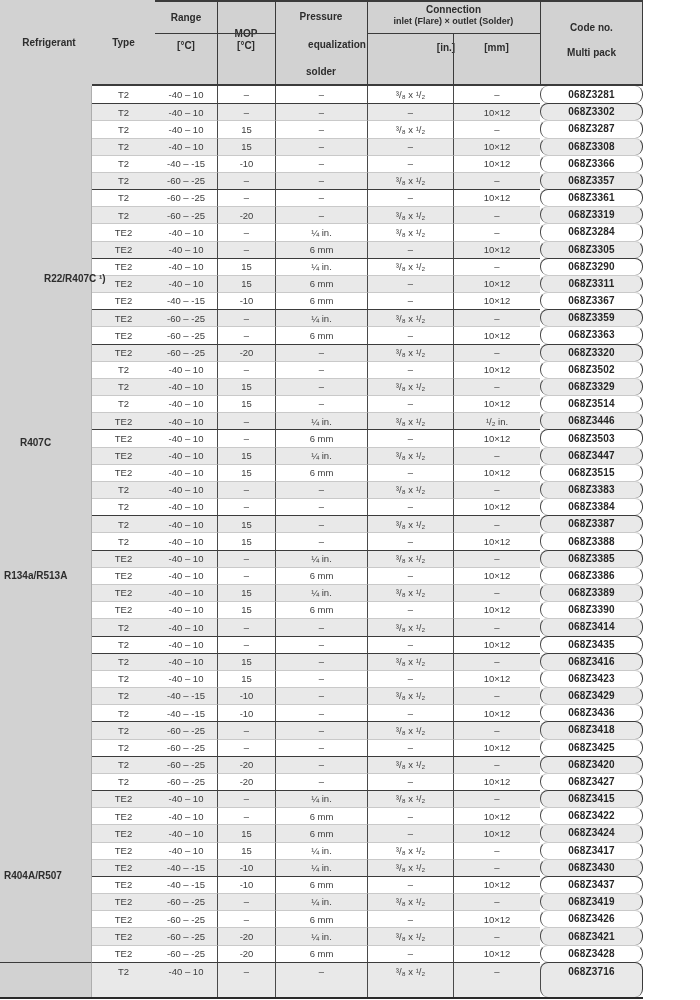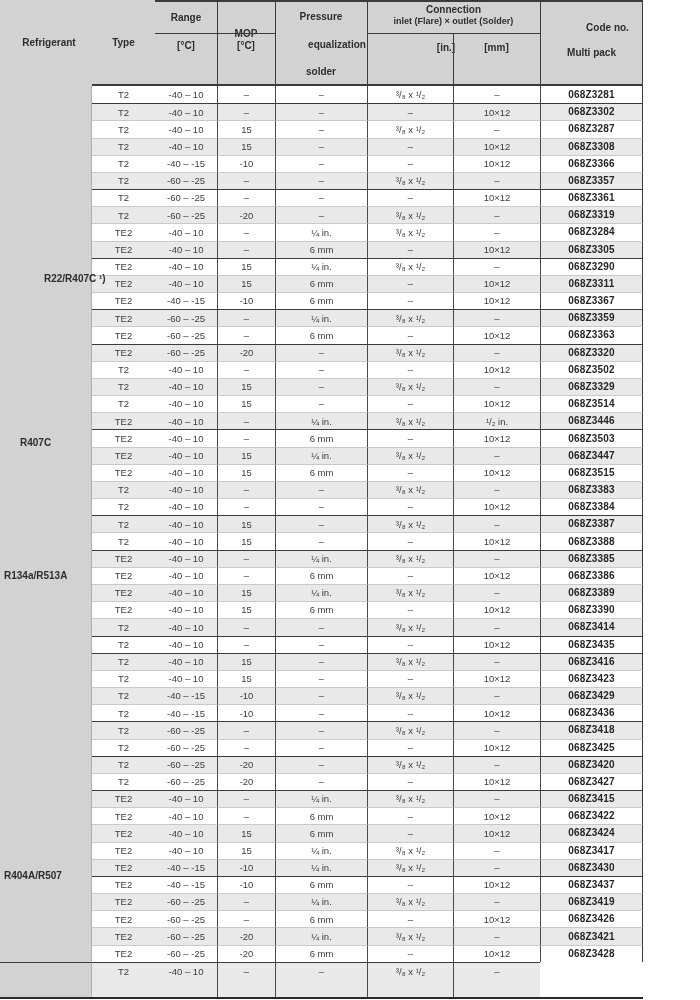--- a/index.html
+++ b/index.html
@@ -18,21 +18,21 @@
   .row{display:grid;grid-template-columns:92px 63px 62px 58px 92px 86px 87px 103px;height:17.18px;}
   .row.tall{height:35px;}
   .c{display:flex;align-items:center;justify-content:center;font-size:9.5px;line-height:1;
      box-sizing:border-box;background:#fff;border-top:1px solid #c9c9c9;color:#3d3d3d;white-space:nowrap;}
   .row:first-child .c{border-top:none;}
   .row.alt .c:not(.ref){background:#e9e9e9;}
   .c.ref{background:#d2d2d2;border-top:none;border-right:1px solid #aeaeae;}
   .row.group .c:not(.ref){border-top:1.8px solid #3b3b3b;}
   .row.fullline .c.ref{border-top:1.8px solid #3b3b3b;}
   .c.bl{border-left:1px solid #4a4a4a;}
-  .c.code{font-weight:bold;font-size:10px;color:#262626;border-right:1.4px solid #3b3b3b;letter-spacing:0.2px;}
+  .c.code{font-weight:bold;font-size:10px;color:#262626;border-right:1.4px solid #3b3b3b;letter-spacing:0.2px;border-radius:8px;}
   .row.tall .c:not(.ref){align-items:flex-start;padding-top:4px;}
   
   .reflabel{position:absolute;left:4px;width:88px;font-weight:bold;font-size:10px;color:#2d2d2d;line-height:1.1;}
 </style>
 </head>
 <body>
 
 <div class="page">
 
   <div class="grayband"></div>
@@ -44,21 +44,21 @@
   <div class="htext" style="left:155px;top:40px;width:62px;">[°C]</div>
   <div class="htext" style="left:217px;top:20px;width:58px;margin-top:8px;">MOP</div>
   <div class="htext" style="left:217px;top:40px;width:58px;">[°C]</div>
   <div class="htext" style="left:275px;top:11px;width:92px;">Pressure</div>
   <div class="htext" style="left:275px;top:39px;width:92px;padding-left:16px;">equalization</div>
   <div class="htext" style="left:275px;top:66px;width:92px;">solder</div>
   <div class="htext" style="left:367px;top:4px;width:173px;">Connection</div>
   <div class="htext small" style="left:367px;top:17px;width:173px;">inlet (Flare) × outlet (Solder)</div>
   <div class="htext" style="left:367px;top:42px;width:86px;padding-left:36px;">[in.]</div>
   <div class="htext" style="left:453px;top:42px;width:87px;">[mm]</div>
-  <div class="htext" style="left:540px;top:22px;width:103px;margin-left:16px;">Code no.</div>
+  <div class="htext" style="left:540px;top:22px;width:103px;">Code no.</div>
   <div class="htext" style="left:540px;top:47px;width:103px;">Multi pack</div>
 
   <div class="ln" style="left:155px;top:0;width:488px;height:1.5px;"></div>
   <div class="ln" style="left:155px;top:33px;width:120px;height:1px;"></div>
   <div class="ln" style="left:367px;top:33px;width:173px;height:1px;"></div>
   <div class="ln" style="left:92px;top:84px;width:551px;height:2px;"></div>
   <div class="ln" style="left:217px;top:0;width:1px;height:86px;"></div>
   <div class="ln" style="left:275px;top:0;width:1px;height:86px;"></div>
   <div class="ln" style="left:367px;top:0;width:1px;height:86px;"></div>
   <div class="ln" style="left:453px;top:33px;width:1px;height:53px;"></div>
@@ -577,20 +577,21 @@
     <div class="c bl code cell-code">068Z3428</div>
   </div>
       <div class="row alt group tall fullline">
     <div class="c ref"></div>
     <div class="c cell-type">T2</div>
     <div class="c cell-range">-40 – 10</div>
     <div class="c bl cell-mop">–</div>
     <div class="c bl cell-solder">–</div>
     <div class="c bl cell-inch">³/₈ x ¹/₂</div>
     <div class="c bl cell-mm">–</div>
+    <div class="c bl code cell-code">068Z3716</div>
   </div>
     </div>
 
   <div class="reflabel" style="top:273px;padding-left:40px;">R22/R407C ¹)</div>
   <div class="reflabel" style="top:437px;padding-left:16px;">R407C</div>
   <div class="reflabel" style="top:570px;">R134a/R513A</div>
   <div class="reflabel" style="top:870px;">R404A/R507</div>
   <div class="reflabel" style="top:975px;margin-top:28px;">R407F/R407A</div>
 
 </div>

